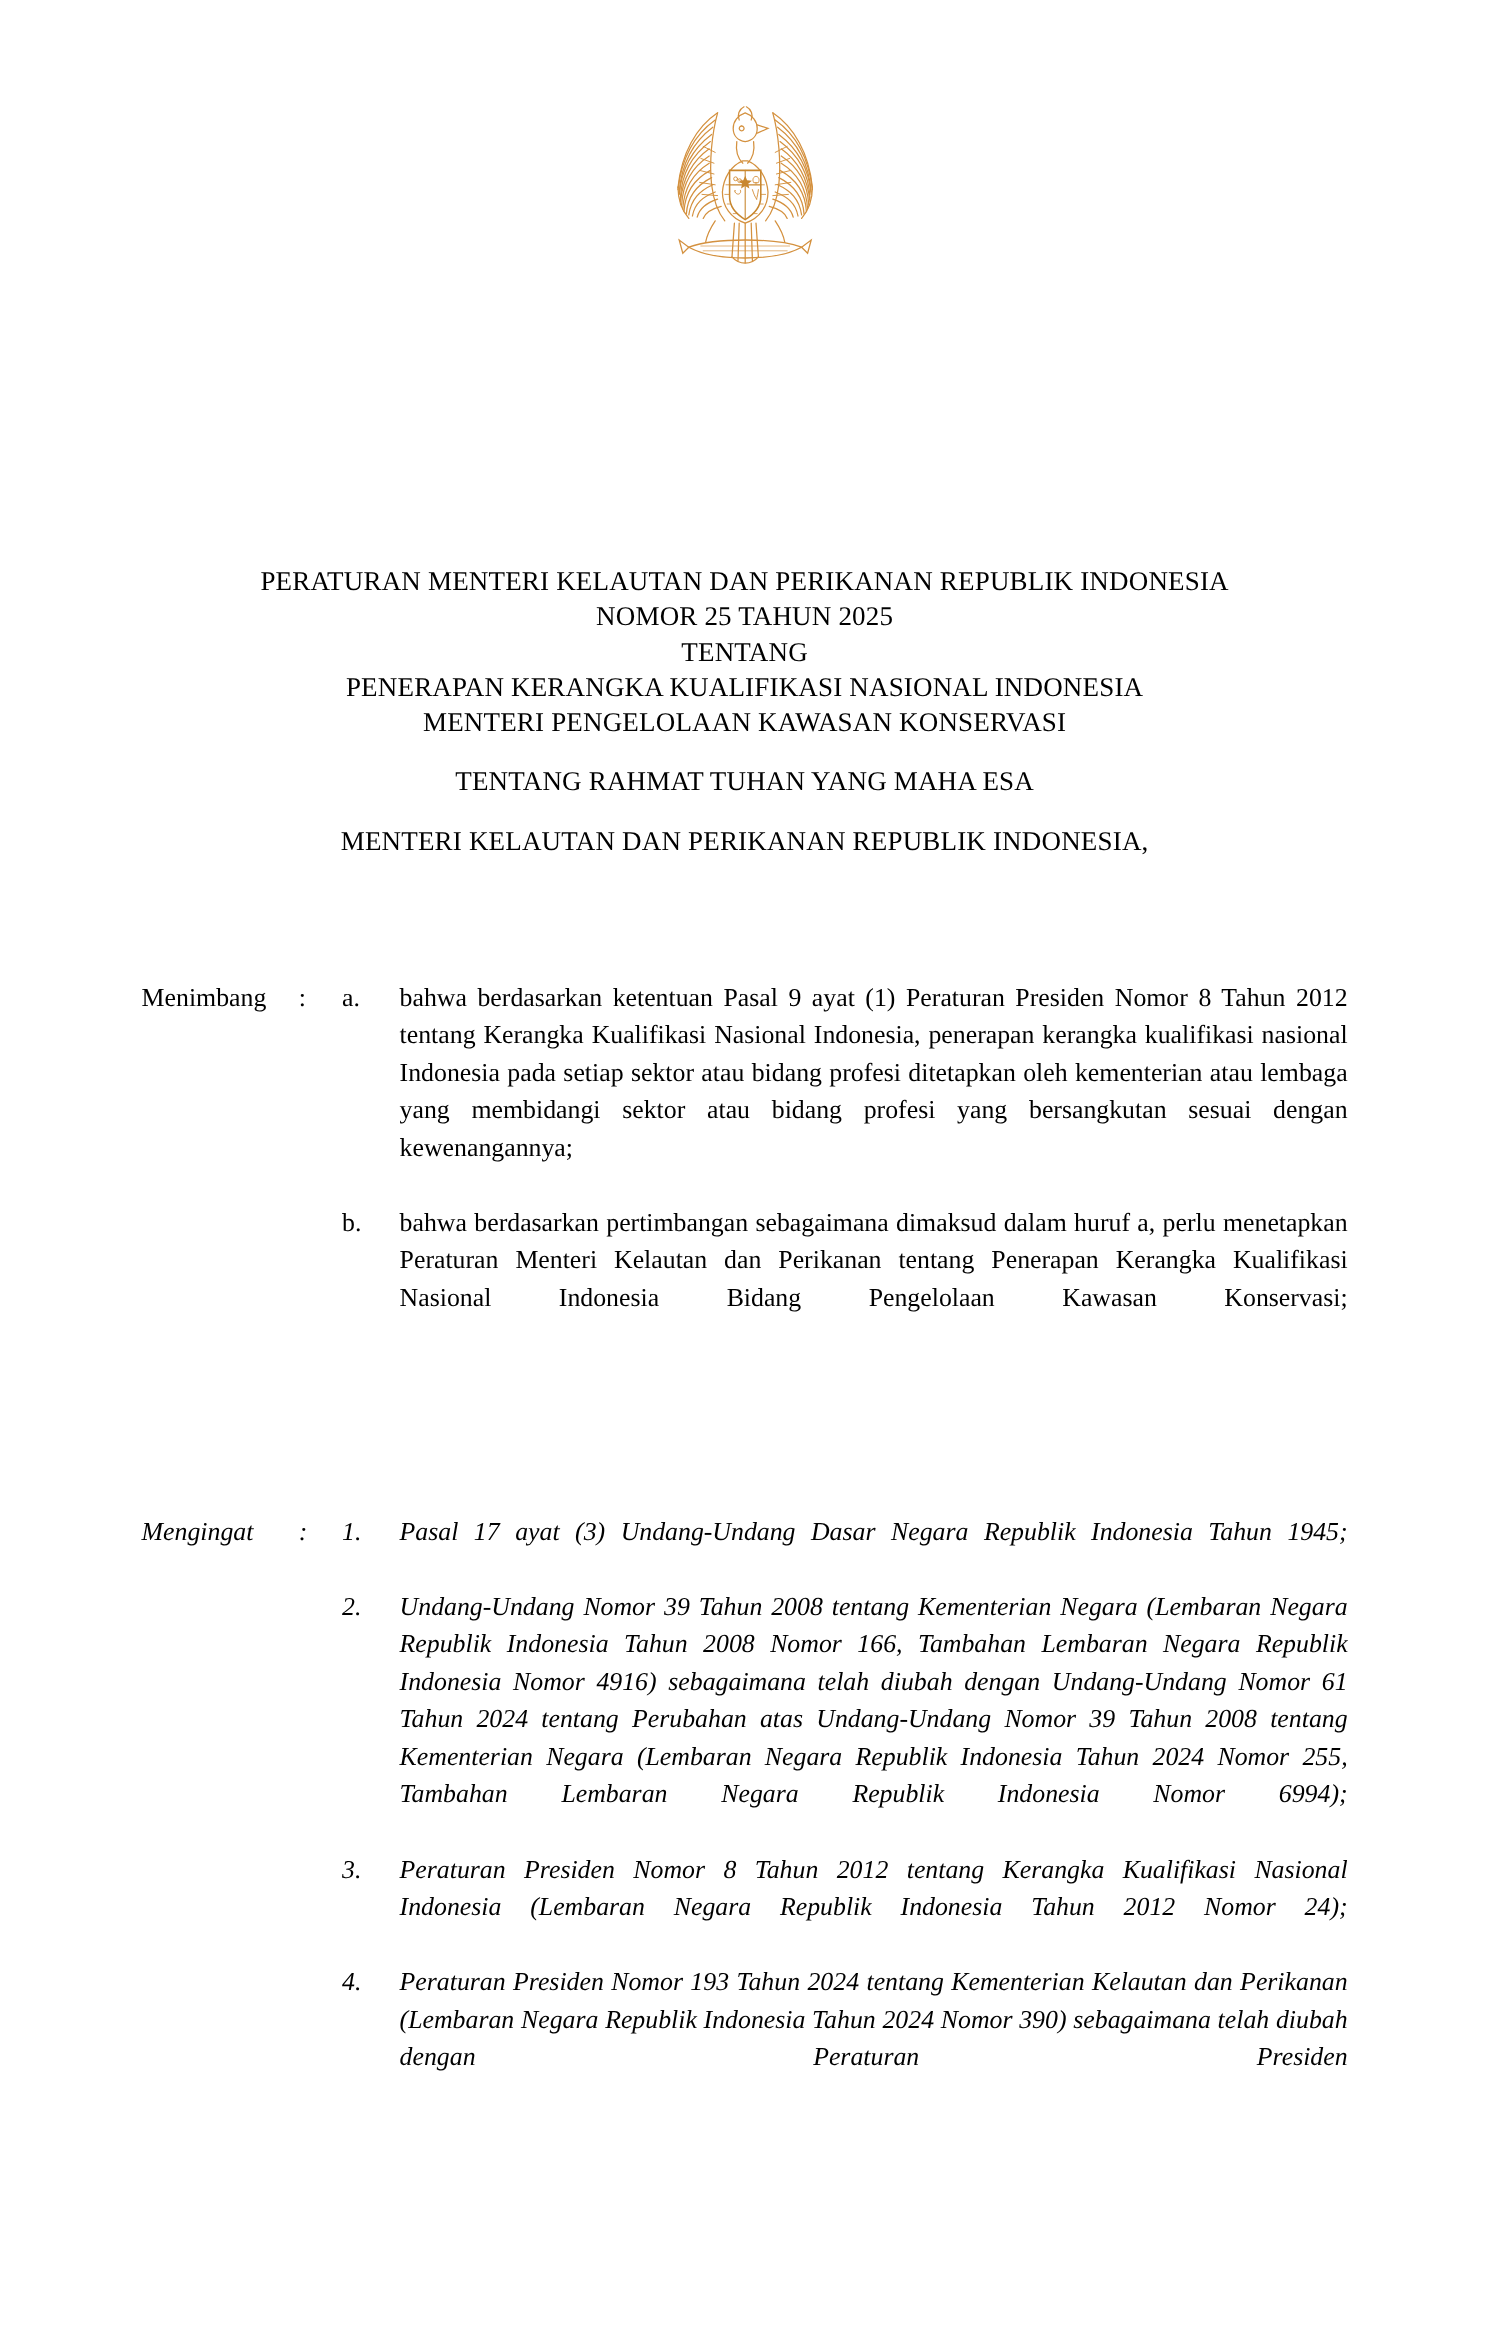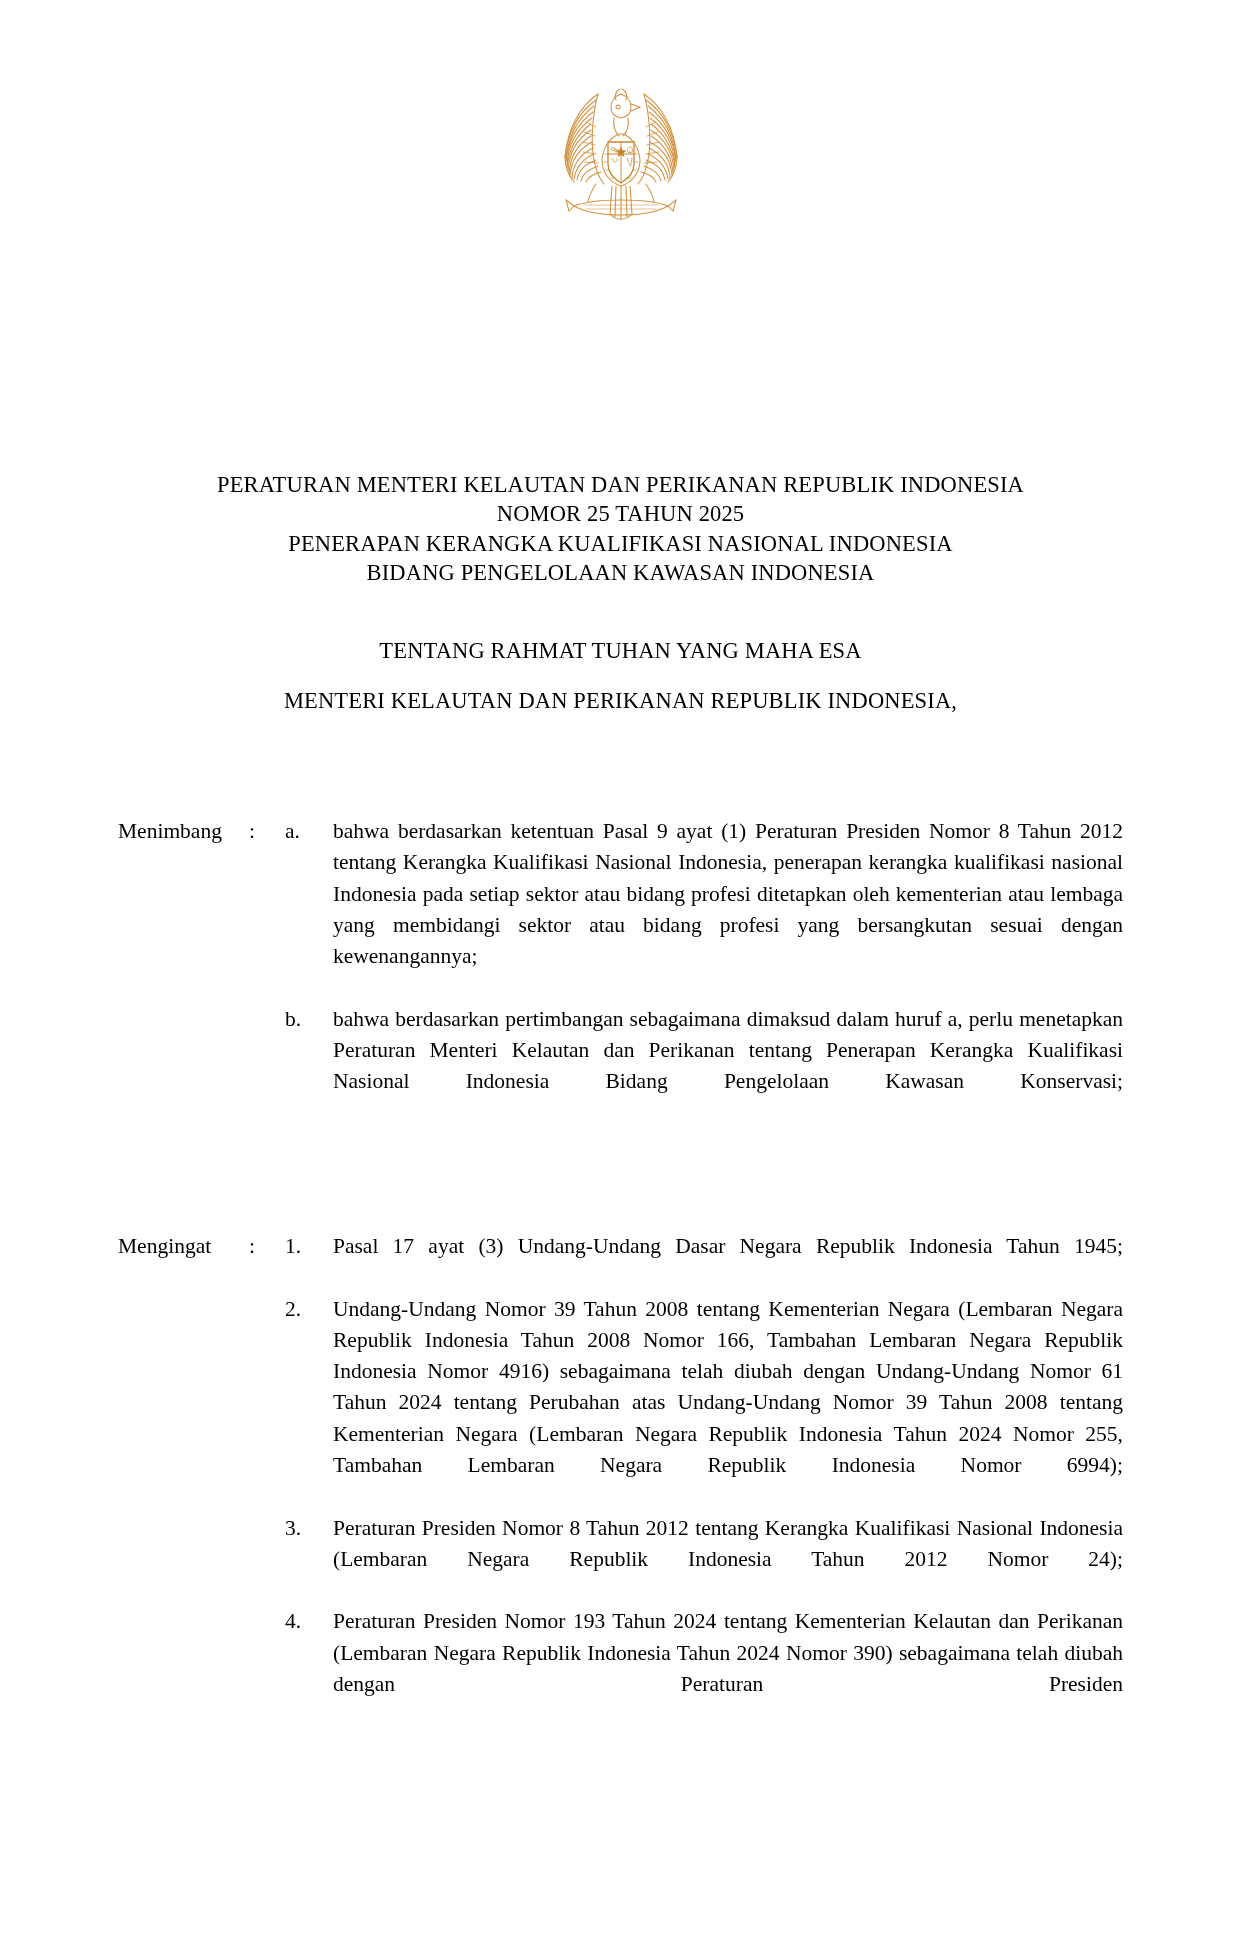--- a/index.html
+++ b/index.html
@@ -62,21 +62,21 @@
   
   .body-section {
     position: absolute;
     left: 118px;
     width: 1005px;
     font-size: 21.5px;
     line-height: 1.455;
     margin-top: 21px;
   }
   #sec-menimbang { top: 795px; }
-  #sec-mengingat { top: 1210px; }
+  #sec-mengingat { top: 1240px; font-style: italic; }
 
   .sec-row {
     display: flex;
     align-items: flex-start;
   }
   .sec-label {
     width: 131px;
     flex: 0 0 131px;
     white-space: nowrap;
   }
@@ -210,22 +210,23 @@
         <path d="M132 134 L140 128 L137 139 Z"></path>
         <path d="M48 133 L122 133" stroke-width="0.55"></path>
         <path d="M50 137 L120 137" stroke-width="0.55"></path>
       </g>
     </svg>
   </div>
 
   <div class="title-block">
     <div class="title-line">PERATURAN MENTERI KELAUTAN DAN PERIKANAN REPUBLIK INDONESIA</div>
     <div class="title-line">NOMOR 25 TAHUN 2025</div>
+    <div class="title-line">TENTANG</div>
     <div class="title-line">PENERAPAN KERANGKA KUALIFIKASI NASIONAL INDONESIA</div>
-    <div class="title-line">BIDANG PENGELOLAAN KAWASAN INDONESIA</div>
+    <div class="title-line">MENTERI PENGELOLAAN KAWASAN KONSERVASI</div>
   </div>
 
   <div class="center-line" id="line-rahmat">TENTANG RAHMAT TUHAN YANG MAHA ESA</div>
   <div class="center-line" id="line-menteri">MENTERI KELAUTAN DAN PERIKANAN REPUBLIK INDONESIA,</div>
 
   <div class="body-section" id="sec-menimbang">
     <div class="sec-row">
       <div class="sec-label">Menimbang</div>
       <div class="sec-colon">:</div>
       <div class="sec-items">

